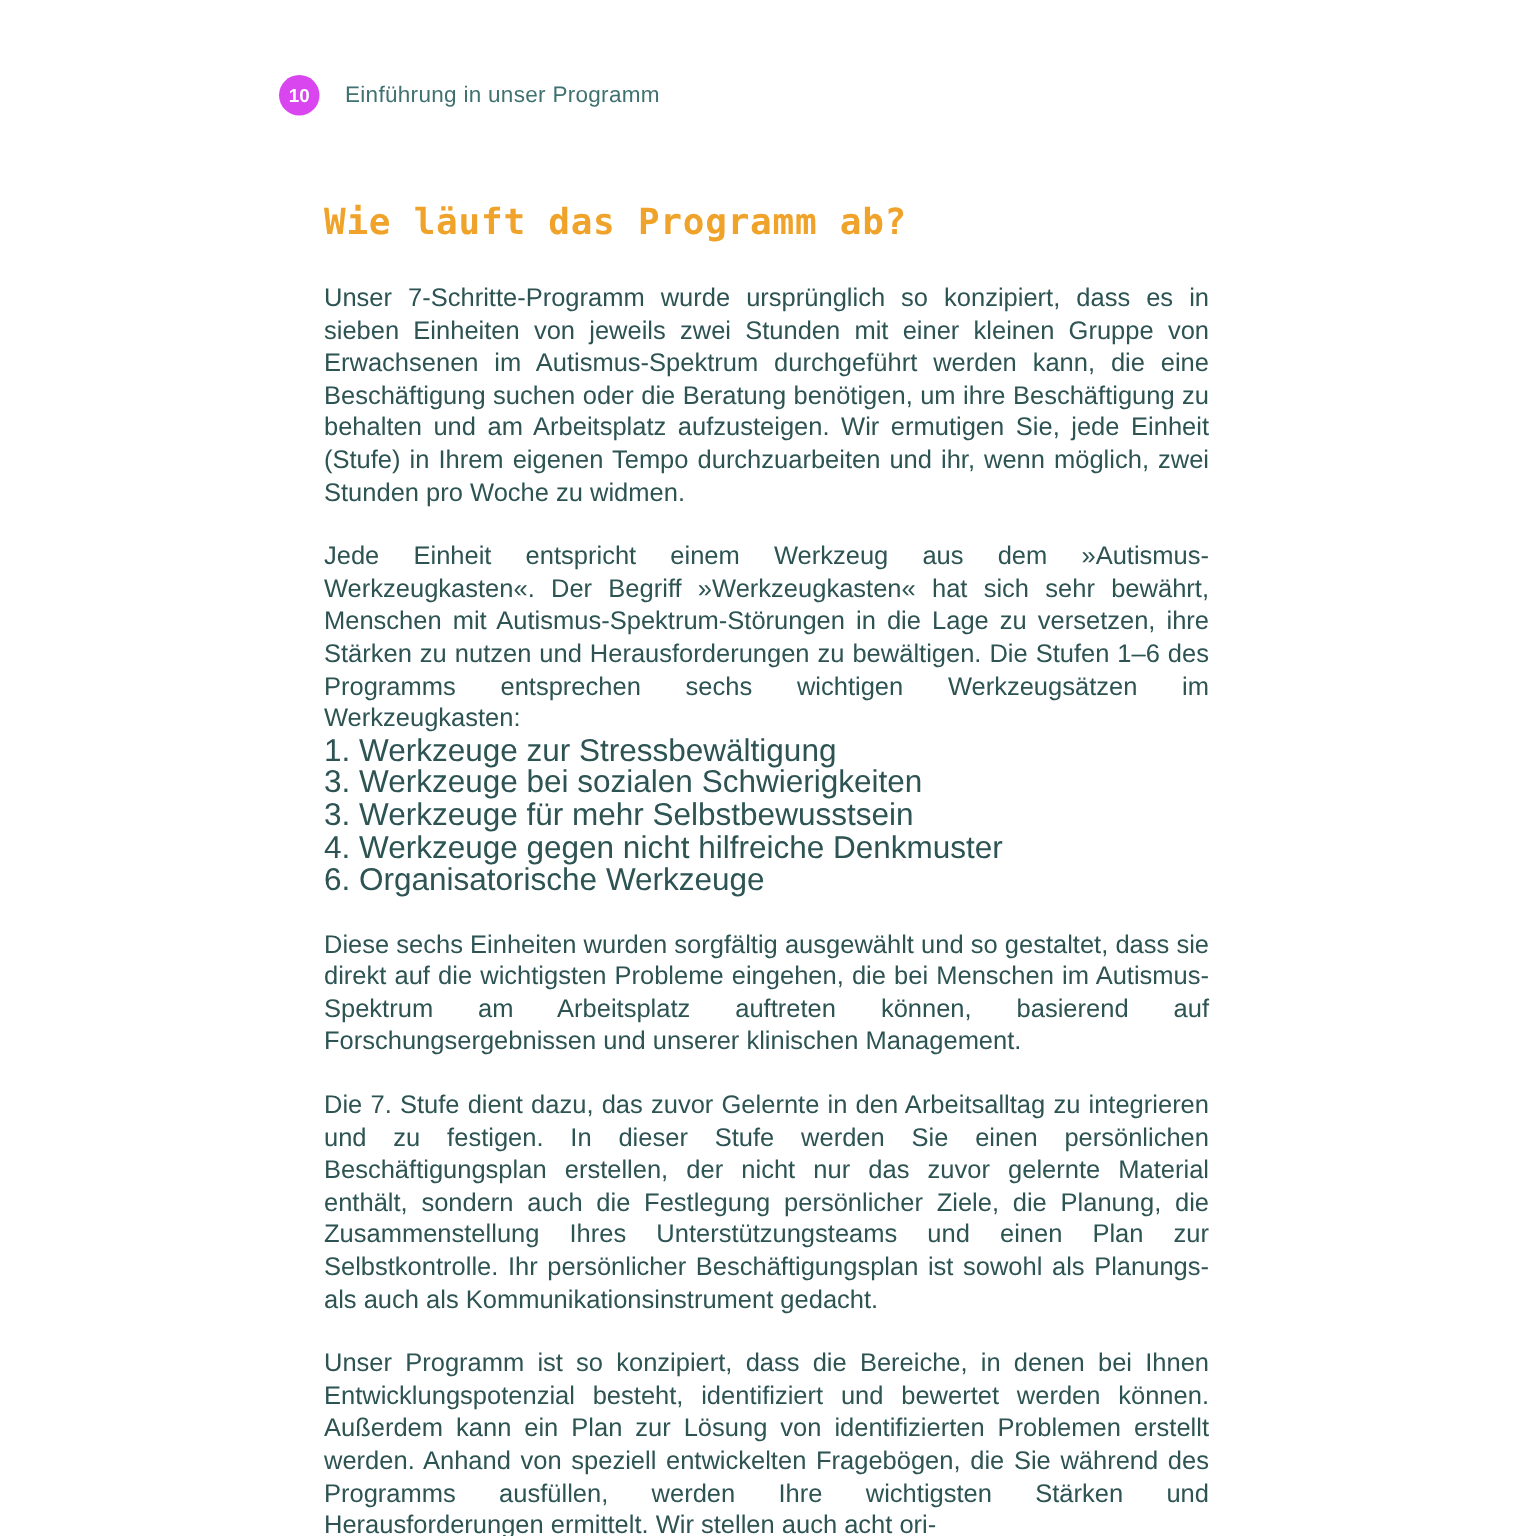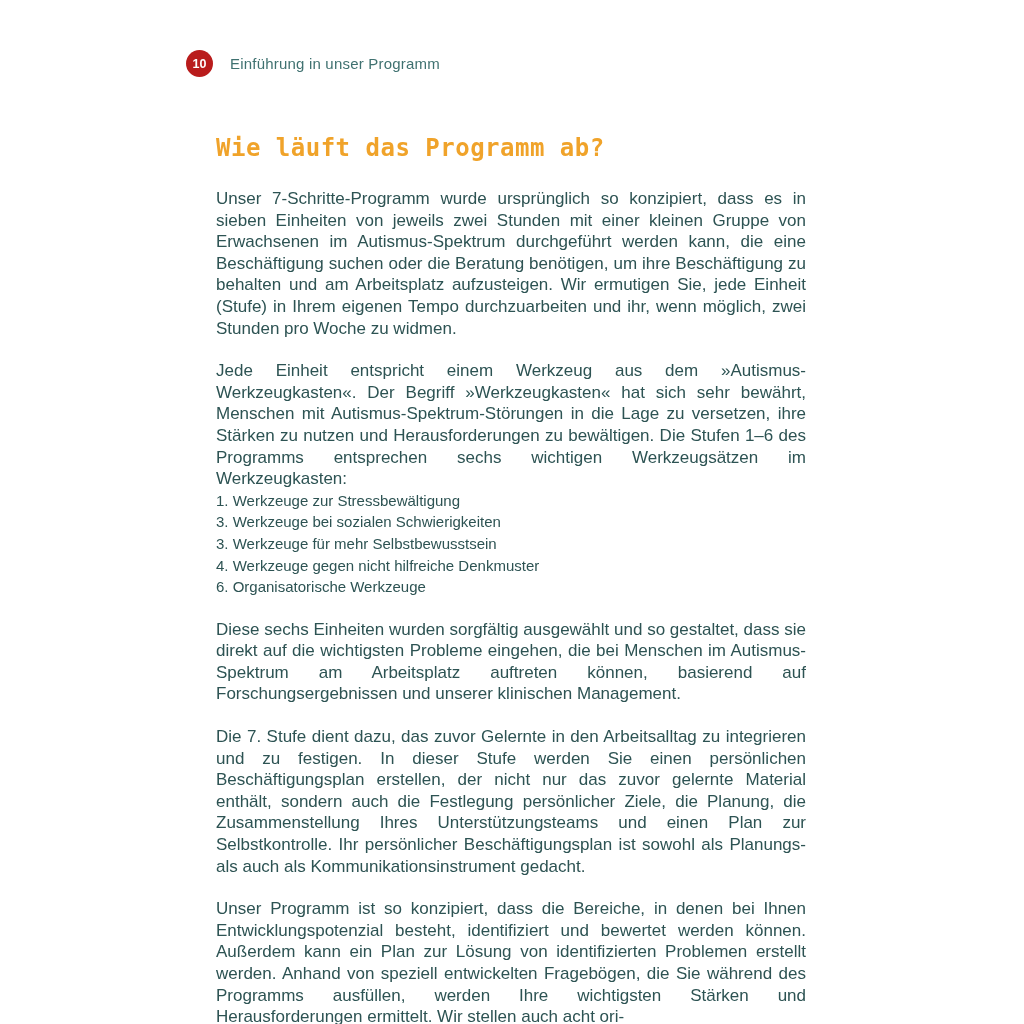--- a/index.html
+++ b/index.html
@@ -26,21 +26,21 @@
     top: 50px;
     left: 186px;
     display: flex;
     align-items: center;
     gap: 17px;
   }
   .page-number-badge {
     width: 27px;
     height: 27px;
     border-radius: 50%;
-    background: #b91c1c;
+    background: #d946ef;
     color: #ffffff;
     font-size: 12.5px;
     font-weight: bold;
     display: flex;
     align-items: center;
     justify-content: center;
     flex: 0 0 auto;
   }
   .chapter-title {
     font-size: 15px;
@@ -71,21 +71,21 @@
   }
   .body-text p.no-gap {
     margin-bottom: 0;
   }
   .tool-list {
     margin: 0 0 21px 0;
     padding: 0;
     list-style: none;
   }
   .tool-list li {
-    font-size: 15px;
+    font-size: 21px;
     line-height: 21.6px;
     color: #2d5353;
   }
   
   .footer {
     position: absolute;
     bottom: 8px;
     left: 210px;
     width: 630px;
     text-align: center;

